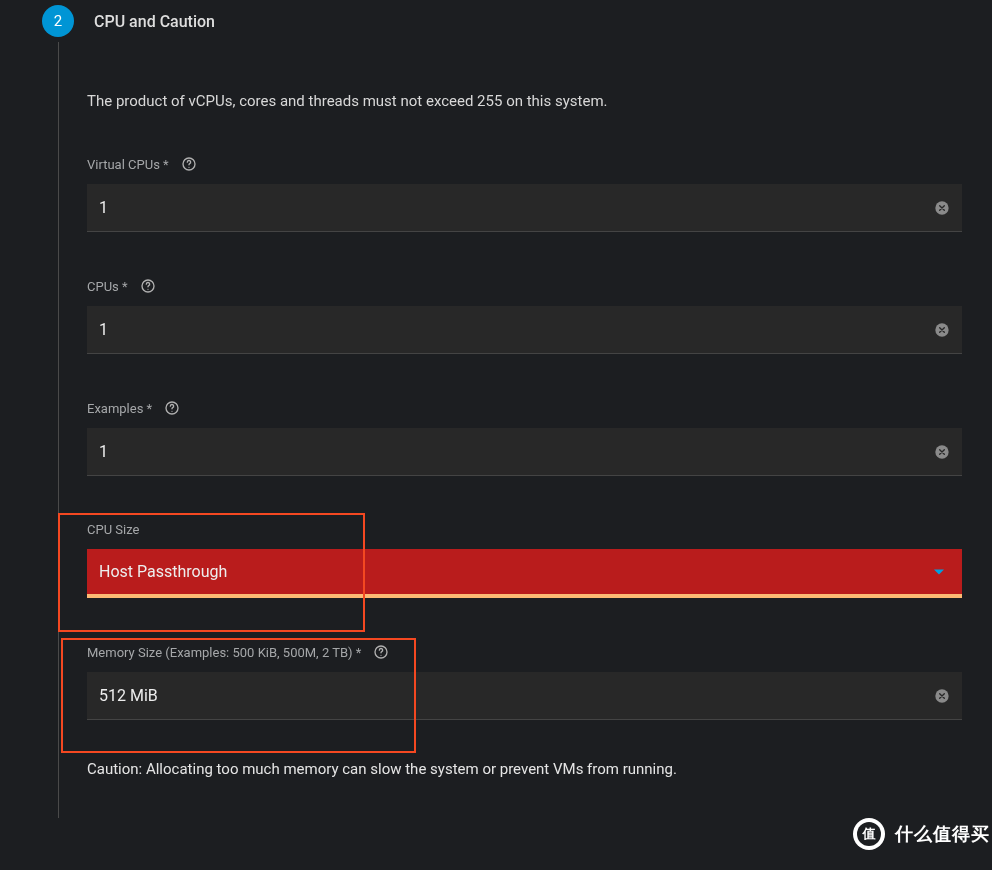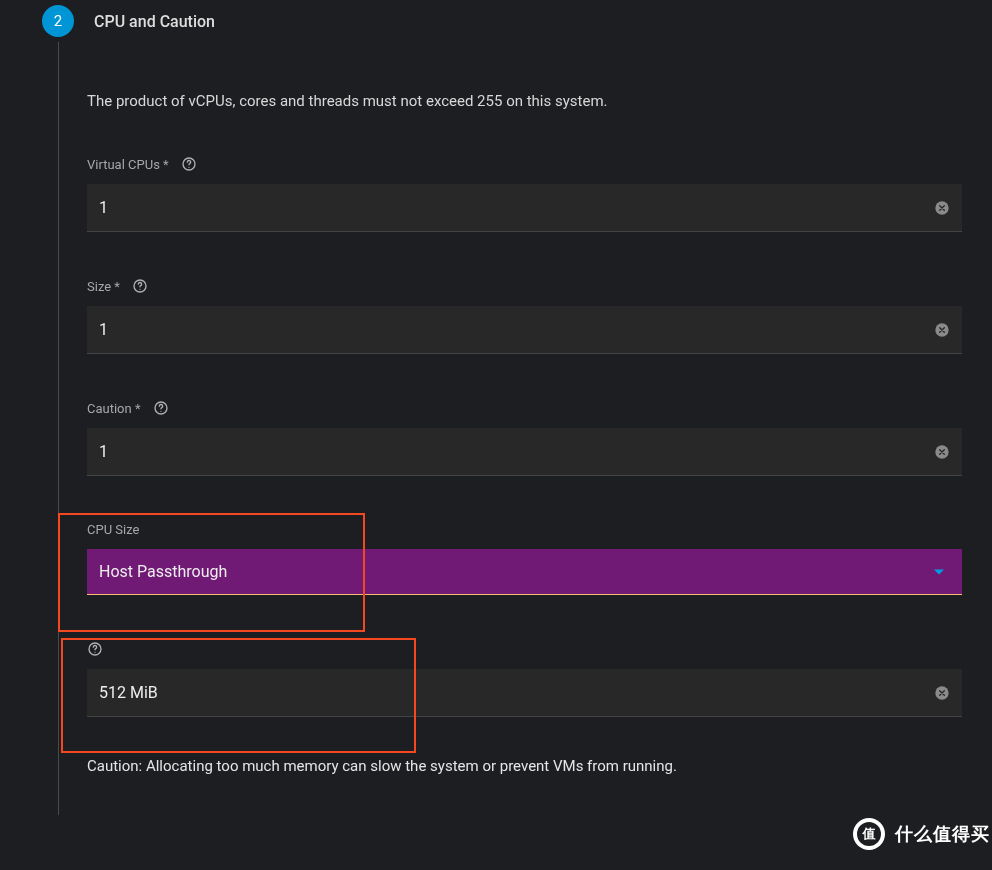--- a/index.html
+++ b/index.html
@@ -89,22 +89,22 @@
       transform: translateY(-50%);
       width: 16px;
       height: 16px;
       color: #8a8a8a;
       display: inline-flex;
       cursor: pointer;
     }
     .select-wrap {
       position: relative;
       width: 100%;
-      background: #701a75;
-      border-bottom: 1px solid #fdba74;
+      background: #b91c1c;
+      border-bottom: 4px solid #fdba74;
       padding: 13px 44px 13px 12px;
       cursor: pointer;
     }
     .select-value {
       font-size: 16px;
       color: #ededed;
     }
     .caret {
       position: absolute;
       right: 18px;
@@ -203,21 +203,21 @@
         <svg viewBox="0 0 24 24" fill="currentColor">
             <circle cx="12" cy="12" r="10"></circle>
             <path d="M8.5 8.5l7 7M15.5 8.5l-7 7" stroke="#282828" stroke-width="2" stroke-linecap="round"></path>
           </svg>
       </span>
     </div>
   </div>
 
   <div class="field-block">
     <div class="field-label-row">
-      <span class="field-label">Size *</span>
+      <span class="field-label">CPUs *</span>
       <span class="help-icon">
         <svg viewBox="0 0 24 24" fill="none" stroke="currentColor" stroke-width="2">
             <circle cx="12" cy="12" r="9"></circle>
             <path d="M9.5 9.2a2.5 2.5 0 1 1 3.5 2.3c-.9.5-1 1-1 1.7" stroke-linecap="round"></path>
             <circle cx="12" cy="17" r="0.9" fill="currentColor" stroke="none"></circle>
           </svg>
       </span>
     </div>
     <div class="input-wrap">
       <input class="text-input" value="1" style="">
@@ -225,21 +225,21 @@
         <svg viewBox="0 0 24 24" fill="currentColor">
             <circle cx="12" cy="12" r="10"></circle>
             <path d="M8.5 8.5l7 7M15.5 8.5l-7 7" stroke="#282828" stroke-width="2" stroke-linecap="round"></path>
           </svg>
       </span>
     </div>
   </div>
 
   <div class="field-block">
     <div class="field-label-row">
-      <span class="field-label">Caution *</span>
+      <span class="field-label">Examples *</span>
       <span class="help-icon">
         <svg viewBox="0 0 24 24" fill="none" stroke="currentColor" stroke-width="2">
             <circle cx="12" cy="12" r="9"></circle>
             <path d="M9.5 9.2a2.5 2.5 0 1 1 3.5 2.3c-.9.5-1 1-1 1.7" stroke-linecap="round"></path>
             <circle cx="12" cy="17" r="0.9" fill="currentColor" stroke="none"></circle>
           </svg>
       </span>
     </div>
     <div class="input-wrap">
       <input class="text-input" value="1" style="">
@@ -257,20 +257,21 @@
       <span class="field-label">CPU Size</span>
     </div>
     <div class="select-wrap">
       <span class="select-value">Host Passthrough</span>
       <span class="caret"></span>
     </div>
   </div>
 
   <div class="field-block">
     <div class="field-label-row">
+      <span class="field-label">Memory Size (Examples: 500 KiB, 500M, 2 TB) *</span>
       <span class="help-icon">
         <svg viewBox="0 0 24 24" fill="none" stroke="currentColor" stroke-width="2">
             <circle cx="12" cy="12" r="9"></circle>
             <path d="M9.5 9.2a2.5 2.5 0 1 1 3.5 2.3c-.9.5-1 1-1 1.7" stroke-linecap="round"></path>
             <circle cx="12" cy="17" r="0.9" fill="currentColor" stroke="none"></circle>
           </svg>
       </span>
     </div>
     <div class="input-wrap">
       <input class="text-input" value="512 MiB" style="">

